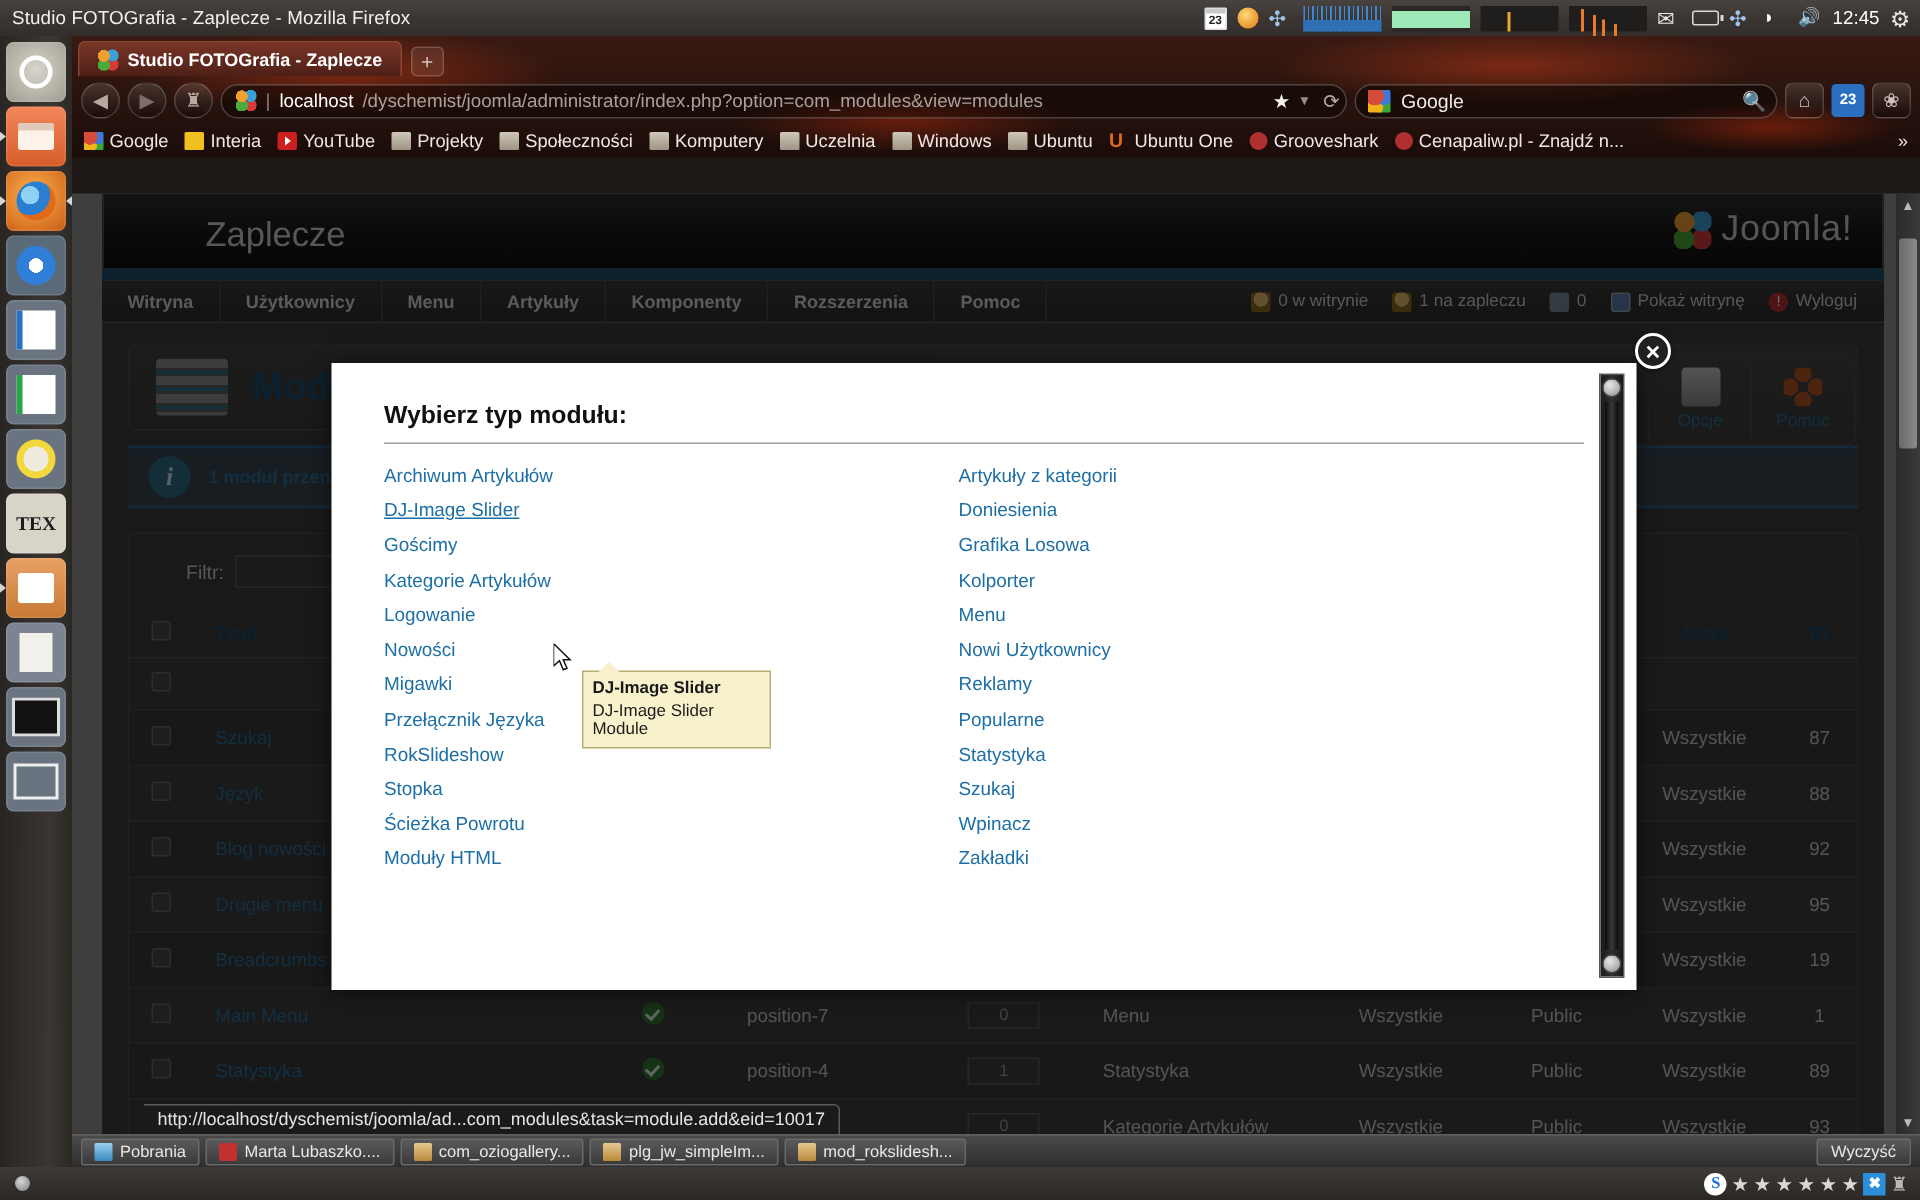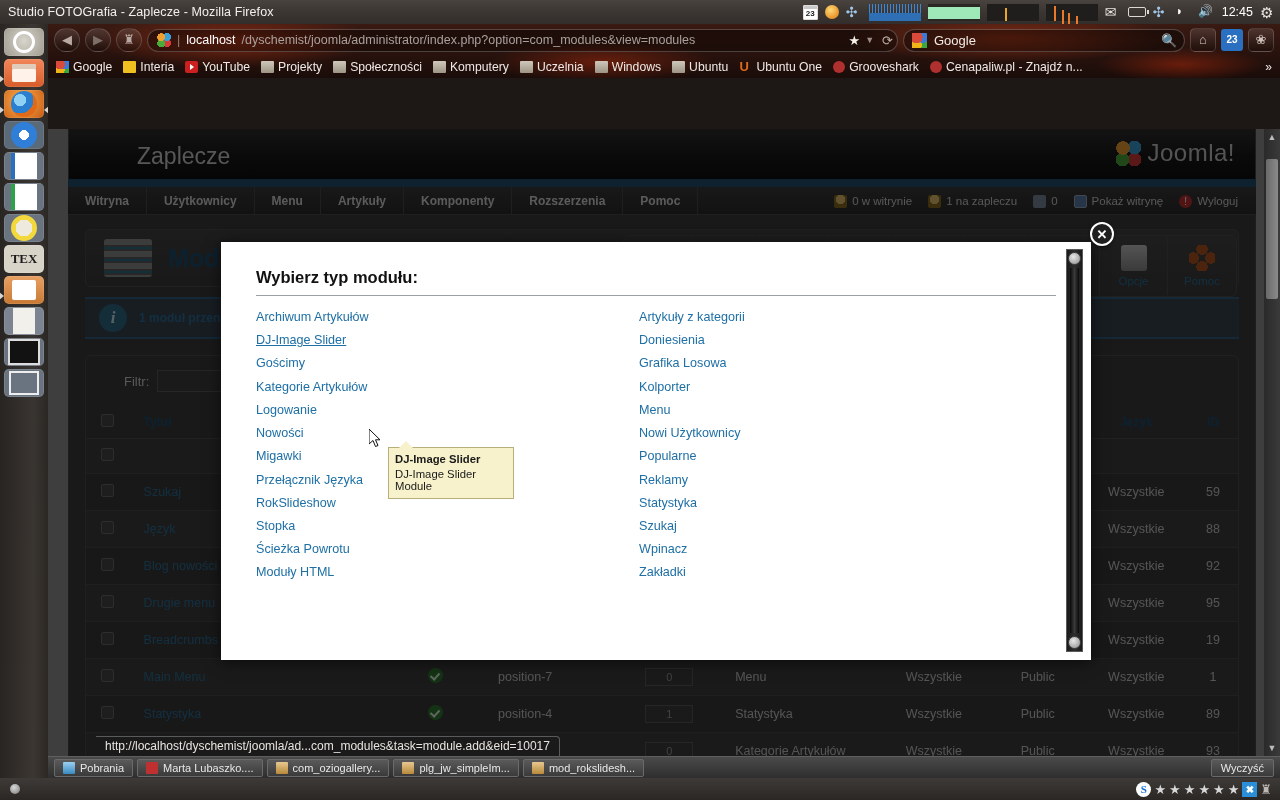--- a/index.html
+++ b/index.html
@@ -55,21 +55,21 @@
   .wifi-ico::before { content:"◗"; }
   .clock { font-size: 12.5px; color: #fff; }
   .gear-ico::before { content:"⚙"; color:#e8e4e0; font-size: 15px; }
 
   
   #launcher {
     position: absolute; top: 24px; left: 0; width: 48px; height: 776px;
     background: linear-gradient(90deg, rgba(36,32,30,.92), rgba(52,47,44,.86) 70%, rgba(40,36,33,.94));
     display: flex; flex-direction: column; align-items: center; padding-top: 4px; gap: 3px;
   }
-  .lch { width: 40px; height: 28px; border-radius: 5px; position: relative;
+  .lch { width: 40px; height: 40px; border-radius: 5px; position: relative;
     display: flex; align-items: center; justify-content: center; font-size: 20px;
     box-shadow: inset 0 0 0 1px rgba(255,255,255,.10); }
   .lch.ubuntu { background: radial-gradient(circle at 50% 45%, #d8d5cc, #9e9a8f); }
   .lch.ubuntu::before { content:""; width:22px; height:22px; border-radius:50%; border:3px solid #fff; box-sizing:border-box;}
   .lch.files { background: linear-gradient(180deg,#f2865a,#d75d2a); }
   .lch.files::before { content:""; width:24px;height:18px;background:#fff2e8;border-radius:2px;
      box-shadow: inset 0 5px 0 #e0caba;}
   .lch.firefox { background: radial-gradient(circle at 45% 40%, #ffb34d, #c85a15); }
   .lch.firefox::before{ content:""; width:26px;height:26px;border-radius:50%;
      background: radial-gradient(circle at 35% 35%, #8fd0f5 0 25%, #2a7fd0 26% 55%, #e06a18 56%); }
@@ -400,20 +400,27 @@
         <span class="arrow-l"></span>
       </div>
     <div class="lch notes"></div>
     <div class="lch term"></div>
     <div class="lch winsw"></div>
   </div>
 
   <div id="ff">
 
     <div class="ff-chrome-bg">
+      <div id="tabstrip">
+        <div class="tab">
+          <span class="joomla-fav"></span>
+          <span>Studio FOTOGrafia - Zaplecze</span>
+        </div>
+        <div class="newtab-btn">+</div>
+      </div>
 
       <div id="navbar">
         <div class="navbtn">◀</div>
         <div class="navbtn fwd">▶</div>
         <div class="navbtn">♜</div>
         <div id="urlbar">
           <span class="joomla-fav"></span>
           <span style="color:#8c8279">|</span>
           <span class="host">localhost</span>
             <span class="rest">/dyschemist/joomla/administrator/index.php?option=com_modules&amp;view=modules</span>
@@ -619,21 +626,21 @@
                   <tr>
                     <td><span class="cb"></span></td>
                     <td class="tname">Szukaj</td>
                     <td><span class="okdot"></span></td>
                     <td class="tpos">position-0</td>
                     <td><span class="ordbox">0</span></td>
                     <td class="ttype">Szukaj</td>
                     <td>Wszystkie</td>
                     <td>Public</td>
                     <td>Wszystkie</td>
-                    <td>59</td>
+                    <td>87</td>
                   </tr>
                   <tr>
                     <td><span class="cb"></span></td>
                     <td class="tname">Język</td>
                     <td><span class="okdot"></span></td>
                     <td class="tpos">position-0</td>
                     <td><span class="ordbox">1</span></td>
                     <td class="ttype">Przełącznik Języka</td>
                     <td>Wszystkie</td>
                     <td>Public</td>
@@ -742,22 +749,22 @@
               <a href="#" class="mitem">Ścieżka Powrotu</a>
               <a href="#" class="mitem">Moduły HTML</a>
             </div>
           <div class="col" id="mcol-right">
               <a href="#" class="mitem">Artykuły z kategorii</a>
               <a href="#" class="mitem">Doniesienia</a>
               <a href="#" class="mitem">Grafika Losowa</a>
               <a href="#" class="mitem">Kolporter</a>
               <a href="#" class="mitem">Menu</a>
               <a href="#" class="mitem">Nowi Użytkownicy</a>
+              <a href="#" class="mitem">Reklamy</a>
               <a href="#" class="mitem">Popularne</a>
-              <a href="#" class="mitem">Reklamy</a>
               <a href="#" class="mitem">Statystyka</a>
               <a href="#" class="mitem">Szukaj</a>
               <a href="#" class="mitem">Wpinacz</a>
               <a href="#" class="mitem">Zakładki</a>
             </div>
         </div>
       </div>
 
       <div id="mscroll">
         <div class="btn t"></div>

